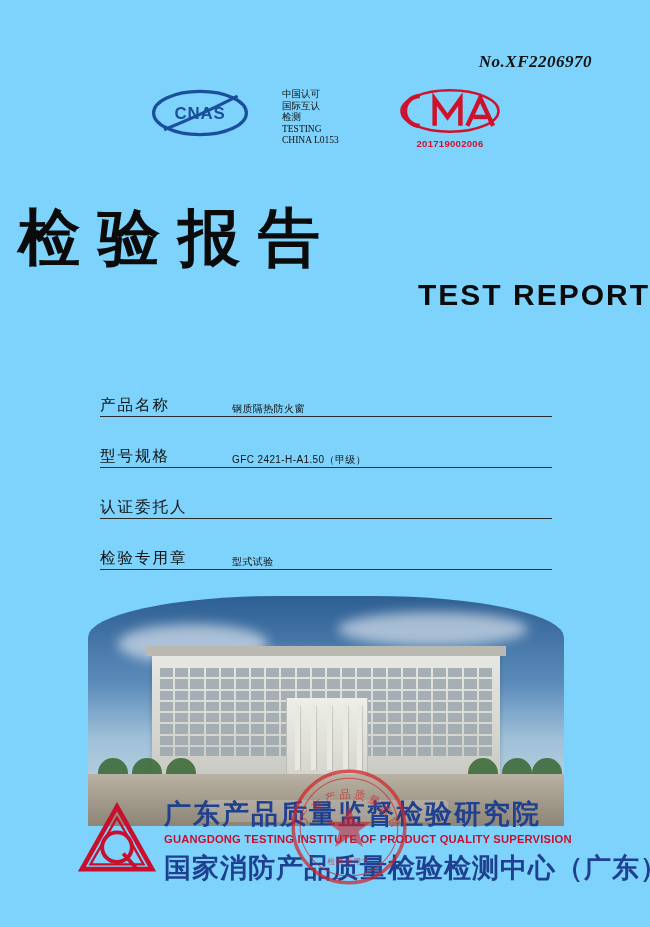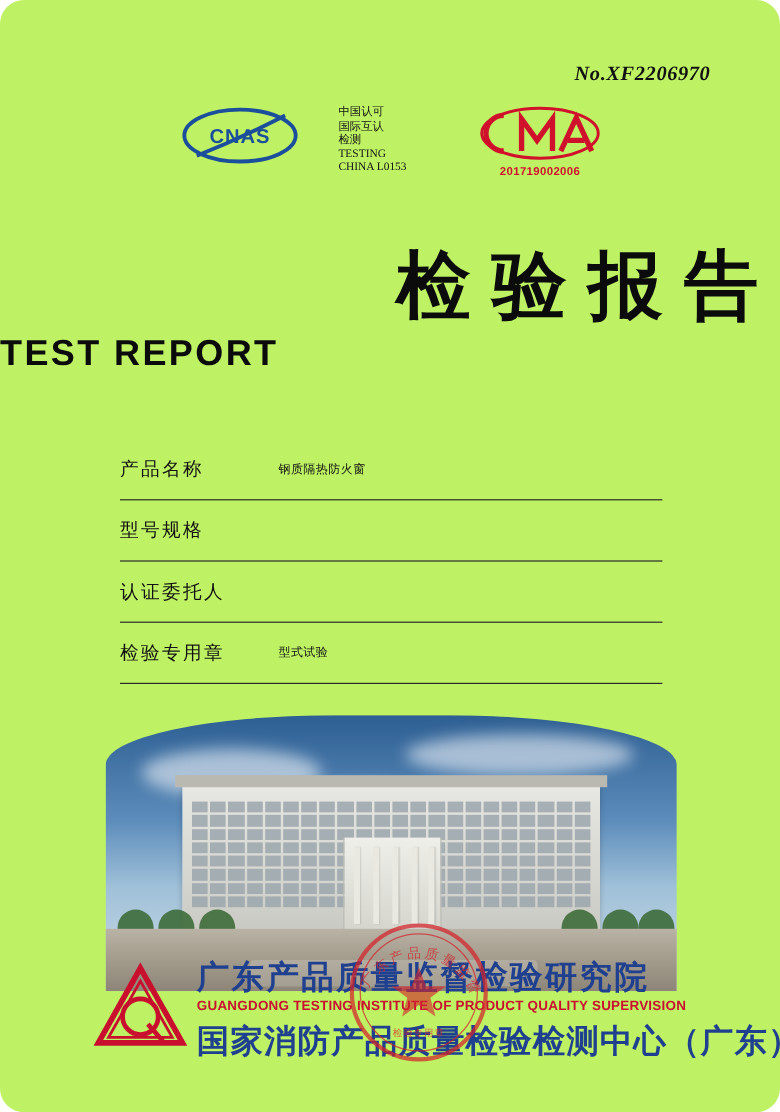--- a/index.html
+++ b/index.html
@@ -12,22 +12,21 @@
     height: 927px;
     position: relative;
     overflow: hidden;
     font-family: "Liberation Sans", sans-serif;
     color: #1a1a1a;
   }
 
   .page {
     position: absolute;
     inset: 0;
-    background: #bef264;
-    border-radius: 20px;
+    background: #7dd3fc;
   }
 
   
   .report-no {
     position: absolute;
     top: 52px;
     right: 58px;
     font-family: "Liberation Serif", serif;
     font-size: 17px;
     font-style: italic;
@@ -95,53 +94,53 @@
     font-family: "Liberation Sans", sans-serif;
   }
   .cnas-text div { white-space: nowrap; font-family: Liberation Serif, serif; }
 
   
   .title-cn {
     position: absolute;
     top: 196px;
     left: 0;
     right: 0;
-    text-align: right;
+    text-align: left;
     font-family: "Liberation Serif", serif;
     font-weight: 700;
     font-size: 62px;
     letter-spacing: 18px;
     text-indent: 18px;
     color: #0b0b0b;
   }
   .title-en {
     position: absolute;
     top: 278px;
     left: 0;
     right: 0;
-    text-align: left;
+    text-align: right;
     font-family: "Liberation Sans", sans-serif;
     font-weight: 700;
     font-size: 30px;
     letter-spacing: 2px;
     color: #0b0b0b;
   }
 
   
   .fields {
     position: absolute;
     top: 366px;
     left: 100px;
     width: 452px;
   }
   .field-row {
     height: 50px;
     border-bottom: 1.1px solid #2b2b2b;
     display: flex;
-    align-items: center;
+    align-items: flex-end;
   }
   .field-label {
     width: 128px;
     font-family: "Liberation Serif", serif;
     font-size: 15.5px;
     color: #111;
     letter-spacing: 2px;
     text-align: justify;
     white-space: nowrap;
   }
@@ -376,20 +375,21 @@
   <div class="title-cn">检验报告</div>
   <div class="title-en">TEST REPORT</div>
 
   <div class="fields">
     <div class="field-row">
       <div class="field-label">产品名称</div>
       <div class="field-value">钢质隔热防火窗</div>
     </div>
     <div class="field-row">
       <div class="field-label">型号规格</div>
+      <div class="field-value">GFC 2421-H-A1.50（甲级）</div>
     </div>
     <div class="field-row">
       <div class="field-label">认证委托人</div>
     </div>
     <div class="field-row">
       <div class="field-label">检验专用章</div>
       <div class="field-value">型式试验</div>
     </div>
   </div>
 

